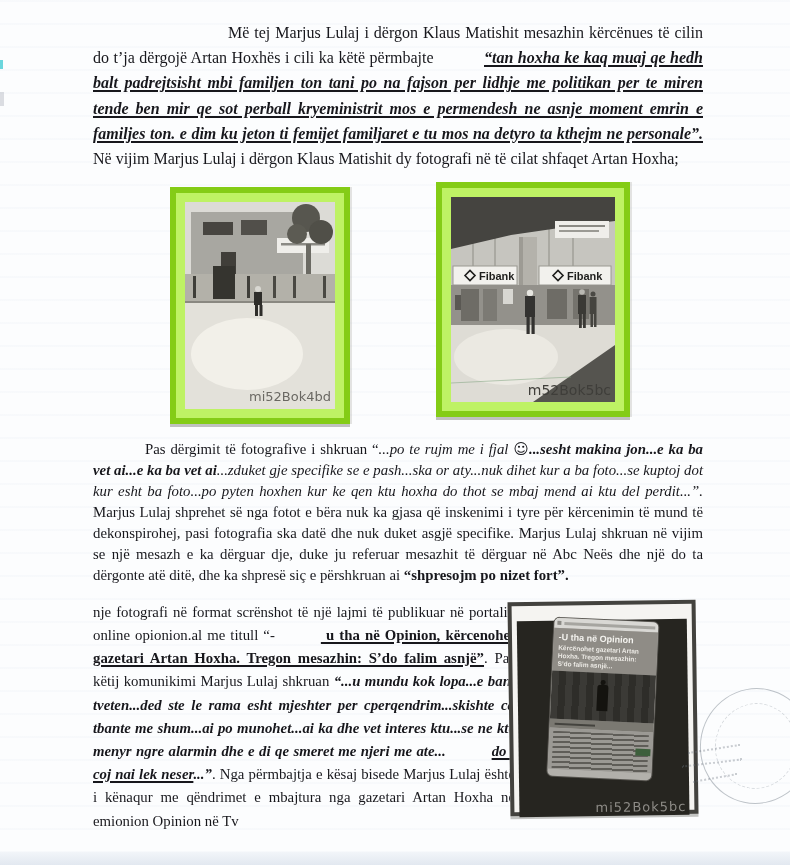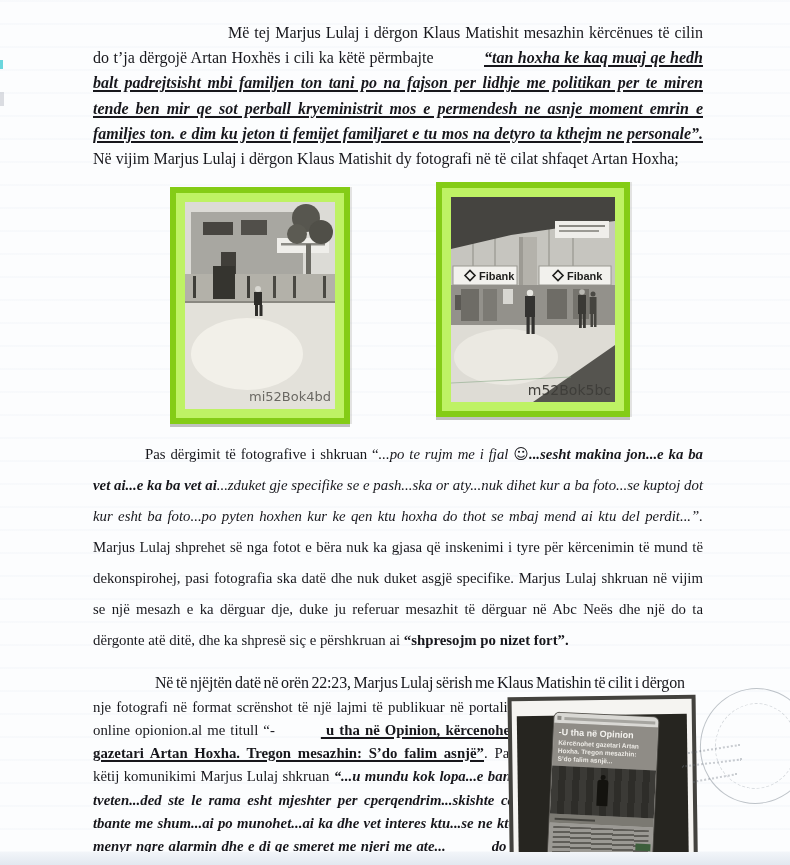--- a/index.html
+++ b/index.html
@@ -6,21 +6,21 @@
   body{width:790px;height:865px;overflow:hidden;background:#fdfdfe;}
   .page{position:relative;width:790px;height:865px;background:#fcfdfe;overflow:hidden;
         font-family:"Liberation Serif", serif;color:#17171c;border-right:2px solid #e3e7ec;}
   
   .page::before{content:"";position:absolute;inset:0;pointer-events:none;
         background:repeating-linear-gradient(to bottom,rgba(206,216,231,0.10) 0 2px,transparent 2px 23px);}
   .content{position:relative;padding:4px 87px 0 93px;}
   
   .para{ text-align:justify; }
   .p1{font-size:16px;line-height:25.2px;text-indent:135px;}
-  .p2{font-size:14.8px;line-height:31px;text-indent:52px;}
+  .p2{font-size:14.8px;line-height:21px;text-indent:52px;}
   .p3-line1{font-size:16px;line-height:24px;margin-top:5px;text-indent:62px;white-space:nowrap;
             letter-spacing:-0.2px;word-spacing:-1px;}
   .p3-cols{position:relative;margin-top:1px;min-height:206px;}
   .p3-text{width:422px;text-align:justify;font-size:14.8px;line-height:23.2px;}
   .b{font-weight:bold;}
   .it{font-style:italic;}
   .bi{font-weight:bold;font-style:italic;}
   .u{text-decoration:underline;text-decoration-thickness:1.5px;text-underline-offset:2px;margin-left:46px;}
   .emoji{font-family:"DejaVu Sans",sans-serif;font-size:15px;font-style:normal;}
   
@@ -172,21 +172,20 @@
             <rect x="139.5" y="117" width="2.5" height="13" fill="#45443f"></rect>
             <rect x="143" y="117" width="2.5" height="13" fill="#45443f"></rect>
           </g>
           <text x="160" y="198" text-anchor="end" font-family="DejaVu Sans, sans-serif" font-size="14" fill="#3f3e3a">m52Bok5bc</text>
         </svg>
       </div>
     </div>
 
     <p class="para p2"><span>Pas dërgimit të fotografive i shkruan “</span><span class="it">...po te rujm me i fjal </span><span class="emoji">☺</span><span class="bi">...sesht makina jon...e ka ba vet ai...e ka ba vet ai</span><span class="it">...zduket gje specifike se e pash...ska or aty...nuk dihet kur a ba foto...se kuptoj dot kur esht ba foto...po pyten hoxhen kur ke qen ktu hoxha do thot se mbaj mend ai ktu del perdit...”.</span><span> Marjus Lulaj shprehet së nga fotot e bëra nuk ka gjasa që inskenimi i tyre për kërcenimin të mund të dekonspirohej, pasi fotografia ska datë dhe nuk duket asgjë specifike. Marjus Lulaj shkruan në vijim se një mesazh e ka dërguar dje, duke ju referuar mesazhit të dërguar në Abc Neës dhe një do ta dërgonte atë ditë, dhe ka shpresë siç e përshkruan ai </span><span class="b">“shpresojm po nizet fort”.</span></p>
 
-    <div class="p3-line1">Në të njëjtën datë në orën 22:23, Marjus Lulaj sërish me Klaus Matishin të cilit i dërgon</div>
     <div class="p3-cols">
       <div class="p3-text"><span>nje fotografi në format scrënshot të një lajmi të publikuar në portalin online opionion.al me titull “-</span><span class="b u"> u tha në Opinion, kërcenohet gazetari Artan Hoxha. Tregon mesazhin: S’do falim asnjë”</span><span>. Pas këtij komunikimi Marjus Lulaj shkruan </span><span class="bi">“...u mundu kok lopa...e bani tveten...ded ste le rama esht mjeshter per cperqendrim...skishte ca tbante me shum...ai po munohet...ai ka dhe vet interes ktu...se ne kte menyr ngre alarmin dhe e di qe smeret me njeri me ate...</span><span class="bi u">do i coj nai lek neser</span><span class="bi">...”</span><span>. Nga përmbajtja e kësaj bisede Marjus Lulaj është i kënaqur me qëndrimet e mbajtura nga gazetari Artan Hoxha në emionion Opinion në Tv</span></div>
 
       <div class="fig">
         <div class="fig-inner">
           <div class="phone">
             <div class="ph-bar">
               <span class="dot"></span>
               <span class="line"></span>
             </div>

